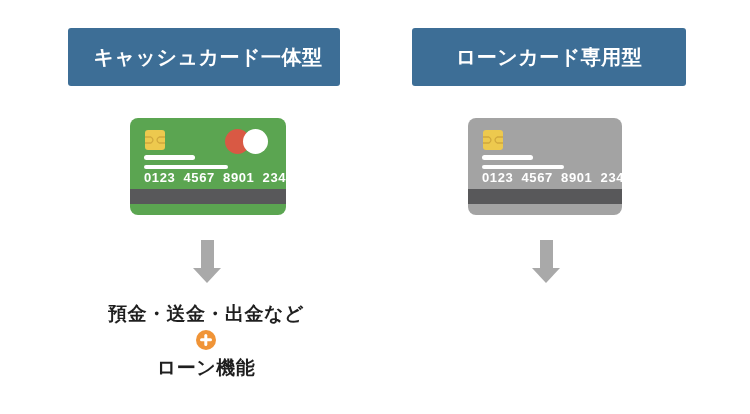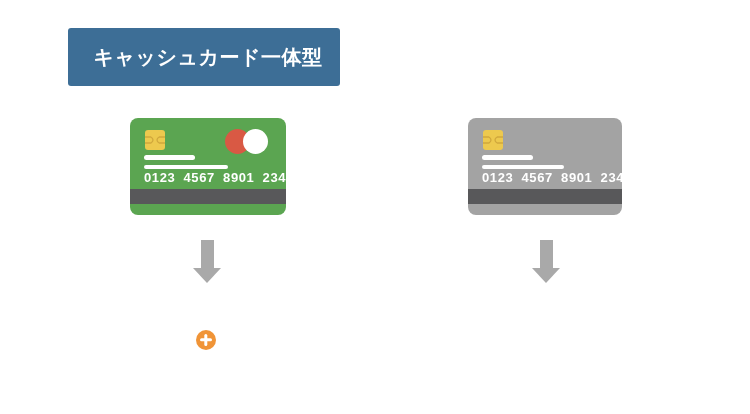--- a/index.html
+++ b/index.html
@@ -75,20 +75,21 @@
   }
   .plus::before{width:12px;height:3.4px;}
   .plus::after{width:3.4px;height:12px;}
 </style>
 </head>
 <body>
 
 <div class="canvas">
 
   <div class="header-box header-left">キャッシュカード一体型</div>
+  <div class="header-box header-right">ローンカード専用型</div>
 
   <div class="card card-green">
     <span class="chip">
       <svg width="20" height="20" viewBox="0 0 20 20">
         <rect x="0" y="0" width="20" height="20" rx="3" fill="#edc94e"></rect>
         <path d="M0 7 H6 M0 13 H6 M14 7 H20 M14 13 H20 M6 7 Q10 10 6 13 M14 7 Q10 10 14 13" stroke="#d1a83c" stroke-width="1.3" fill="none"></path>
       </svg>
     </span>
     <span class="brand">
       <span class="circle red"></span>
@@ -115,16 +116,18 @@
 
   <div class="arrow arrow-left">
     <div class="shaft"></div>
     <div class="head"></div>
   </div>
   <div class="arrow arrow-right">
     <div class="shaft"></div>
     <div class="head"></div>
   </div>
 
+  <div class="result-text result-l1">預金・送金・出金など</div>
   <span class="plus"></span>
+  <div class="result-text result-l2">ローン機能</div>
 
 
 </div>
 
 </body></html>

